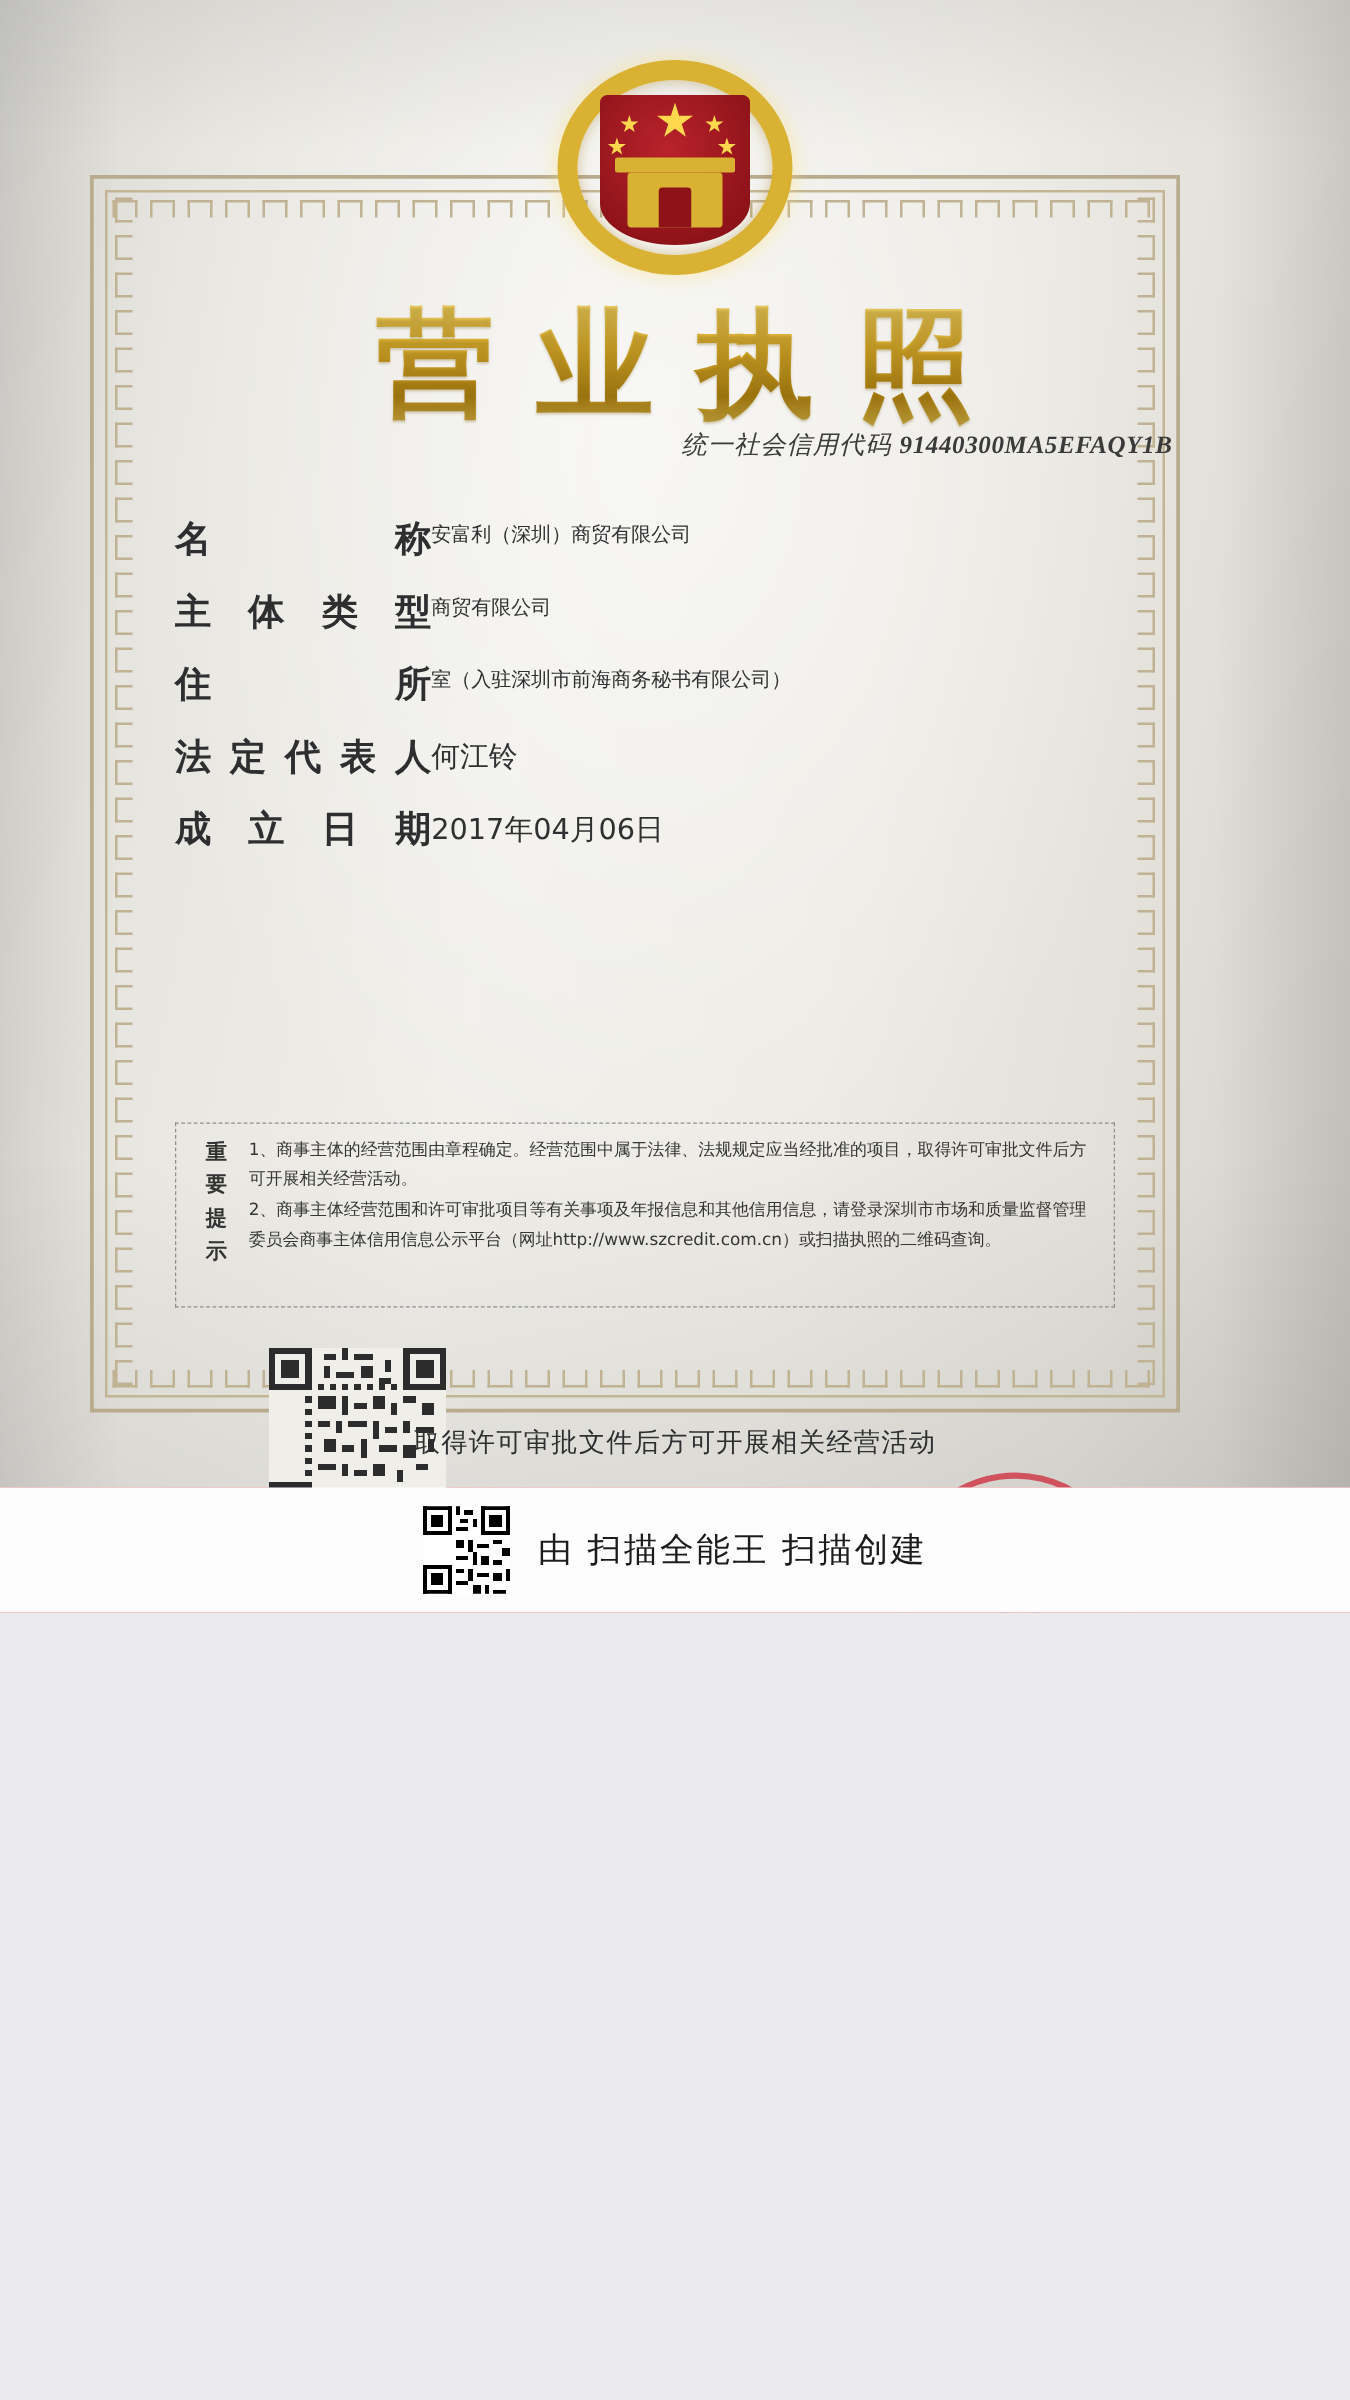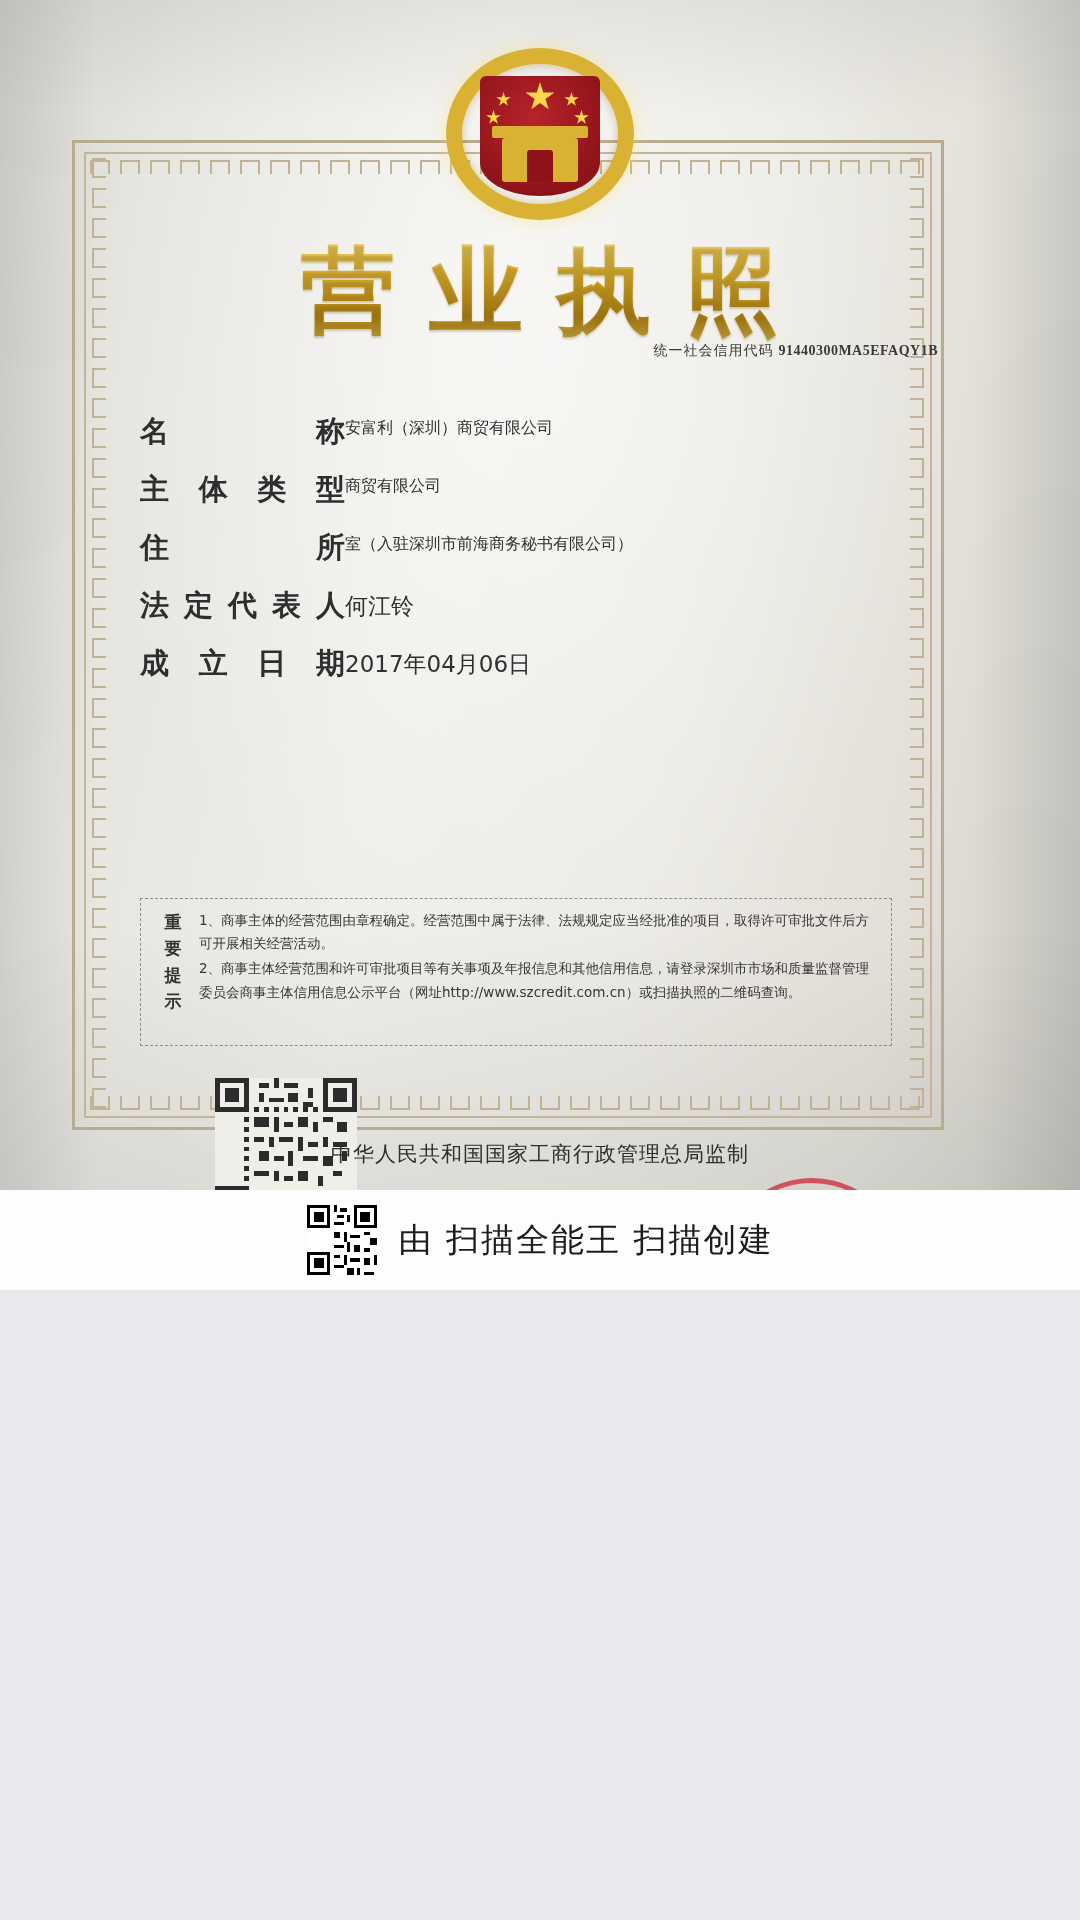--- a/index.html
+++ b/index.html
@@ -165,23 +165,24 @@
     -webkit-text-fill-color: transparent;
     text-shadow: 0 2px 2px rgba(120,90,10,0.28);
   }
 
   
   .credit-line {
     position: absolute;
     right: 142px;
     top: 342px;
     font-family: "Liberation Sans", sans-serif;
-    font-size: 14px;
+    font-size: 20px;
     color: #3a3a3a;
     letter-spacing: 1px;
+    font-style: italic;
   }
   .credit-line .code {
     font-family: "Liberation Serif", serif;
     font-weight: bold;
     letter-spacing: 0.5px;
   }
 
   
   .fields {
     position: absolute;
@@ -343,21 +344,21 @@
     align-items: center;
     justify-content: center;
   }
   .scan-qr {
     width: 70px;
     height: 70px;
     margin-right: 22px;
   }
   .scan-text {
     font-family: "DejaVu Sans", sans-serif;
-    font-size: 33px;
+    font-size: 27px;
     color: #1c1c1c;
     letter-spacing: 2px;
     text-align: center;
   }
 
   .bottom-fill {
     position: absolute;
     left: 0;
     top: 1290px;
     width: 1080px;
@@ -690,21 +691,21 @@
         <span style="transform:rotate(-18deg) translateX(-50%)">市</span>
         <span style="transform:rotate(-6deg) translateX(-50%)">场</span>
         <span style="transform:rotate(6deg) translateX(-50%)">监</span>
         <span style="transform:rotate(18deg) translateX(-50%)">督</span>
         <span style="transform:rotate(30deg) translateX(-50%)">管</span>
         <span style="transform:rotate(42deg) translateX(-50%)">理</span>
         <span style="transform:rotate(54deg) translateX(-50%)">局</span>
       </div>
     </div>
 
-    <div class="cert-footer">中华人民共和国国家工商行政管理总局监制</div>
+    <div class="cert-footer">取得许可审批文件后方可开展相关经营活动</div>
   </div>
 
   <div class="scan-bar">
     <div class="scan-qr">
       <svg viewBox="0 0 21 21" width="70" height="70" shape-rendering="crispEdges" aria-hidden="true">
         <rect width="21" height="21" fill="#ffffff"></rect>
         <g fill="#000000">
           <rect x="0" y="0" width="7" height="1"></rect>
             <rect x="0" y="6" width="7" height="1"></rect>
           <rect x="0" y="0" width="1" height="7"></rect>

